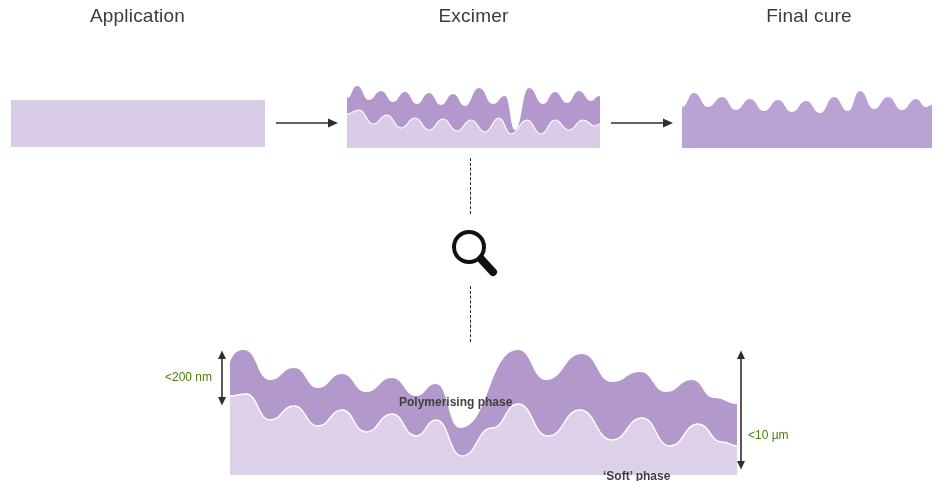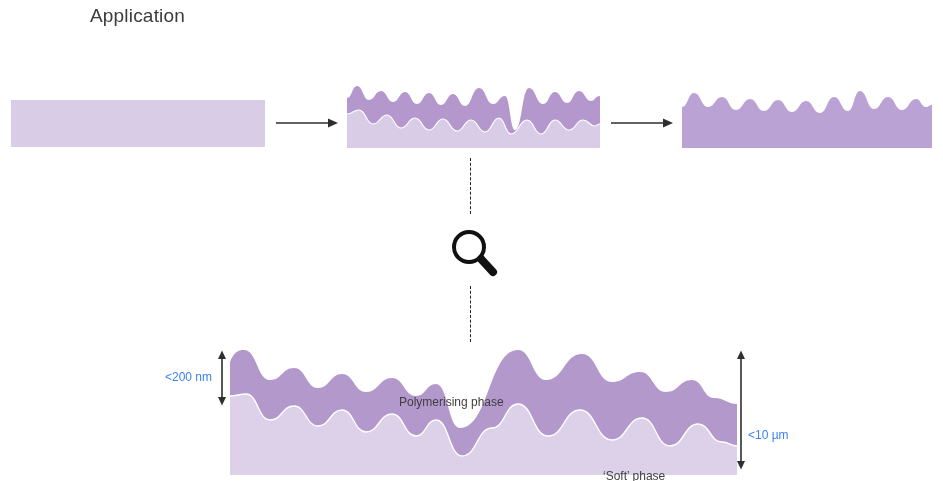--- a/index.html
+++ b/index.html
@@ -17,33 +17,35 @@
     color:#3b3b3b;text-align:center;
     letter-spacing:.2px;
   }
   .abs{position:absolute;}
   .dash-line{
     position:absolute;width:0;
     border-left:1.4px dashed #222222;
   }
   .measure-label{
     position:absolute;
-    font-size:12px;color:#3b82f6;white-space:nowrap;
+    font-size:12px;color:#4d7c0f;white-space:nowrap;
   }
   .phase-label{
     position:absolute;
-    font-size:12px;font-weight:normal;color:#3f3f3f;white-space:nowrap;
+    font-size:12px;font-weight:bold;color:#3f3f3f;white-space:nowrap;
   }
 </style>
 </head>
 <body>
 
 <div class="canvas">
 
   <div class="stage-title" style="left:10px;width:255px;">Application</div>
+  <div class="stage-title" style="left:347px;width:253px;">Excimer</div>
+  <div class="stage-title" style="left:684px;width:250px;">Final cure</div>
 
   <svg class="abs" style="left:11px;top:100px;" width="254" height="47" viewBox="0 0 254 47">
     <rect x="0" y="0" width="254" height="47" fill="#d9cce7"></rect>
   </svg>
 
   <svg class="abs" style="left:276px;top:117px;" width="62" height="12" viewBox="0 0 62 12">
     <line x1="0" y1="6" x2="52" y2="6" stroke-width="1.4" stroke="#2e2e2e"></line>
     <polygon points="52,1.5 62,6 52,10.5" fill="#2e2e2e"></polygon>
   </svg>
 

